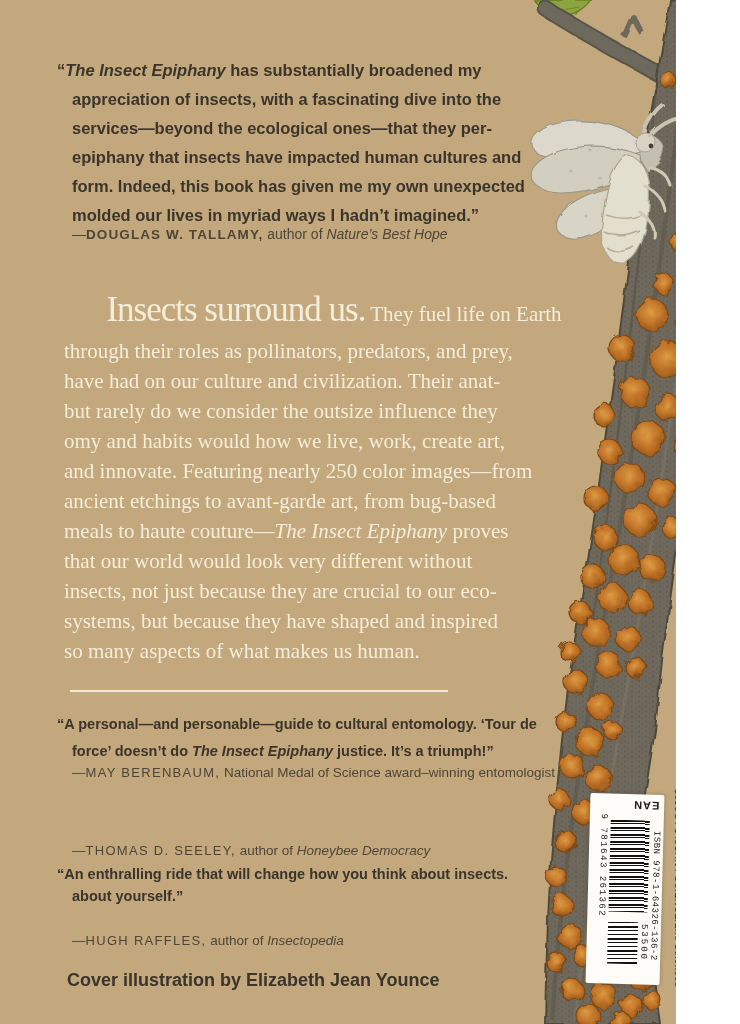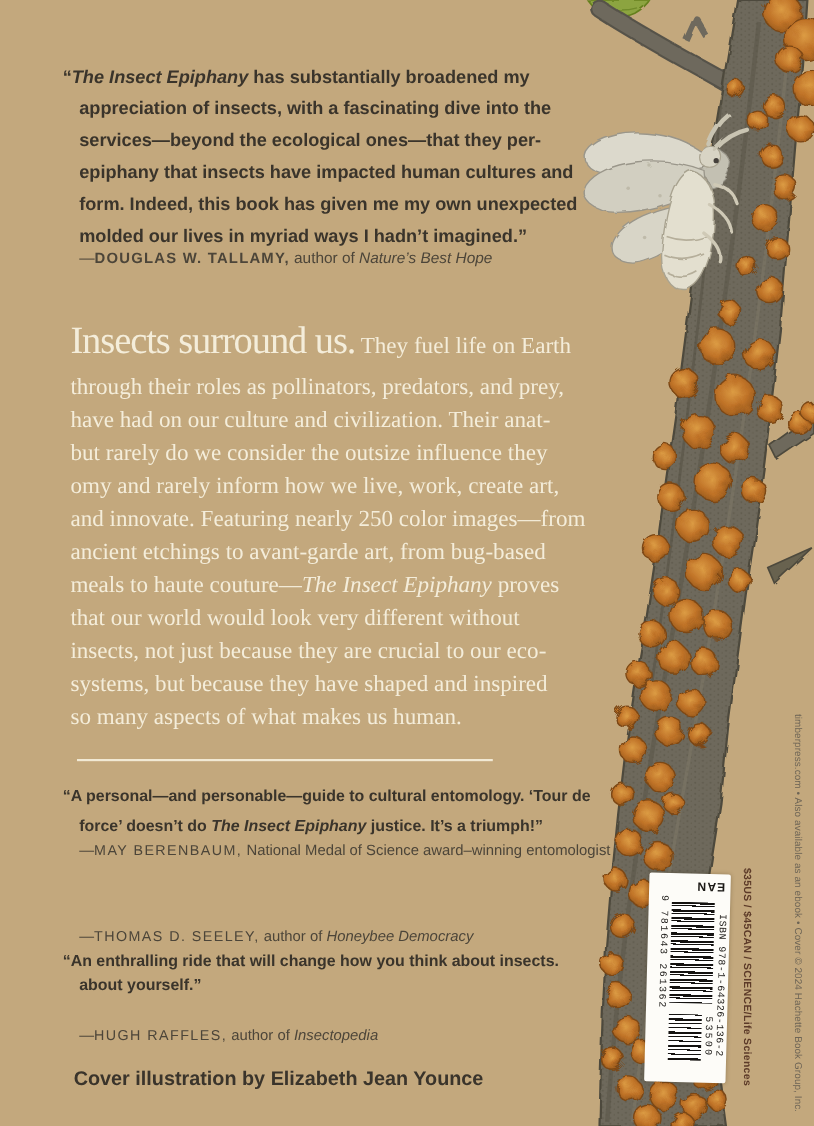--- a/index.html
+++ b/index.html
@@ -1,17 +1,17 @@
 <!DOCTYPE html>
 <html><head>
 <meta charset="utf-8">
 <style>
   html,body{margin:0;padding:0;}
   body{width:740px;height:1024px;overflow:hidden;}
-  .cover{position:relative;width:740px;height:1024px;background:#c3a87d;overflow:hidden;
+  .cover{position:relative;width:676px;height:1024px;background:#c3a87d;overflow:hidden;
          font-family:"Liberation Sans",sans-serif;}
   svg.illus{position:absolute;left:0;top:0;z-index:1;pointer-events:none;}
 
   
   .q{position:absolute;z-index:2;color:#3a342b;font-weight:bold;}
   .qtop{left:57px;top:56px;font-size:16.5px;line-height:29px;width:505px;}
   .hang{padding-left:15px;}
   .hang div:first-child{margin-left:-15px;}
   .attr{position:absolute;z-index:2;color:#4c4539;font-weight:normal;font-size:13.5px;}
   .attr b{font-weight:bold;letter-spacing:1.1px;font-size:13.5px;}
@@ -21,21 +21,21 @@
   .attr2{left:72px;top:765px;}
   .q3{left:57px;top:799px;font-size:14.5px;line-height:22px;width:520px;}
   .attr3{left:72px;top:827px;margin-top:16px;}
   .q4{left:57px;top:863px;font-size:14.5px;line-height:22px;width:480px;}
   .attr4{left:72px;top:933px;}
   .credit{position:absolute;z-index:2;left:67px;top:970px;font-size:18px;font-weight:bold;color:#3a342b;}
 
   
   .pitch{position:absolute;z-index:2;left:64px;top:288px;width:540px;
          font-family:"Liberation Serif",serif;color:#f4edda;font-size:21px;line-height:30px;}
-  .pitch-first{line-height:44px;white-space:nowrap;}
+  .pitch-first{line-height:44px;white-space:nowrap;text-align:center;}
   .pitch-lead{font-size:35px;letter-spacing:-1px;}
   .pitch div{white-space:nowrap;}
   .divider{position:absolute;z-index:2;left:70px;top:690px;width:378px;height:2px;
            background:rgba(246,239,222,0.9);}
 
   
   .vtext{position:absolute;z-index:2;transform-origin:left top;transform:rotate(90deg);white-space:nowrap;}
   .site{left:731px;top:649px;font-size:9px;letter-spacing:0.1px;color:#6d6455;}
   .price{left:684px;top:789px;font-size:9.5px;font-weight:bold;letter-spacing:0.3px;color:#5c3a28;}
 
@@ -210,21 +210,21 @@
   <div class="attr attr1">—<b>DOUGLAS W. TALLAMY,</b> author of <i>Nature’s Best Hope</i></div>
 
   <div class="pitch">
     <div class="pitch-first">
       <span class="pitch-lead">Insects surround us.</span><span> They fuel life on Earth</span>
     </div>
     <div>
         <div class="pline">through their roles as pollinators, predators, and prey,</div>
         <div class="pline">have had on our culture and civilization. Their anat-</div>
         <div class="pline">but rarely do we consider the outsize influence they</div>
-        <div class="pline">omy and rarely inform how we live, work, create art,</div>
+        <div class="pline">omy and habits would how we live, work, create art,</div>
         <div class="pline">and innovate. Featuring nearly 250 color images—from</div>
         <div class="pline">ancient etchings to avant-garde art, from bug-based</div>
         <div class="pline">meals to haute couture—<i>The Insect Epiphany</i> proves</div>
         <div class="pline">that our world would look very different without</div>
         <div class="pline">insects, not just because they are crucial to our eco-</div>
         <div class="pline">systems, but because they have shaped and inspired</div>
         <div class="pline">so many aspects of what makes us human.</div>
       </div>
   </div>
 

